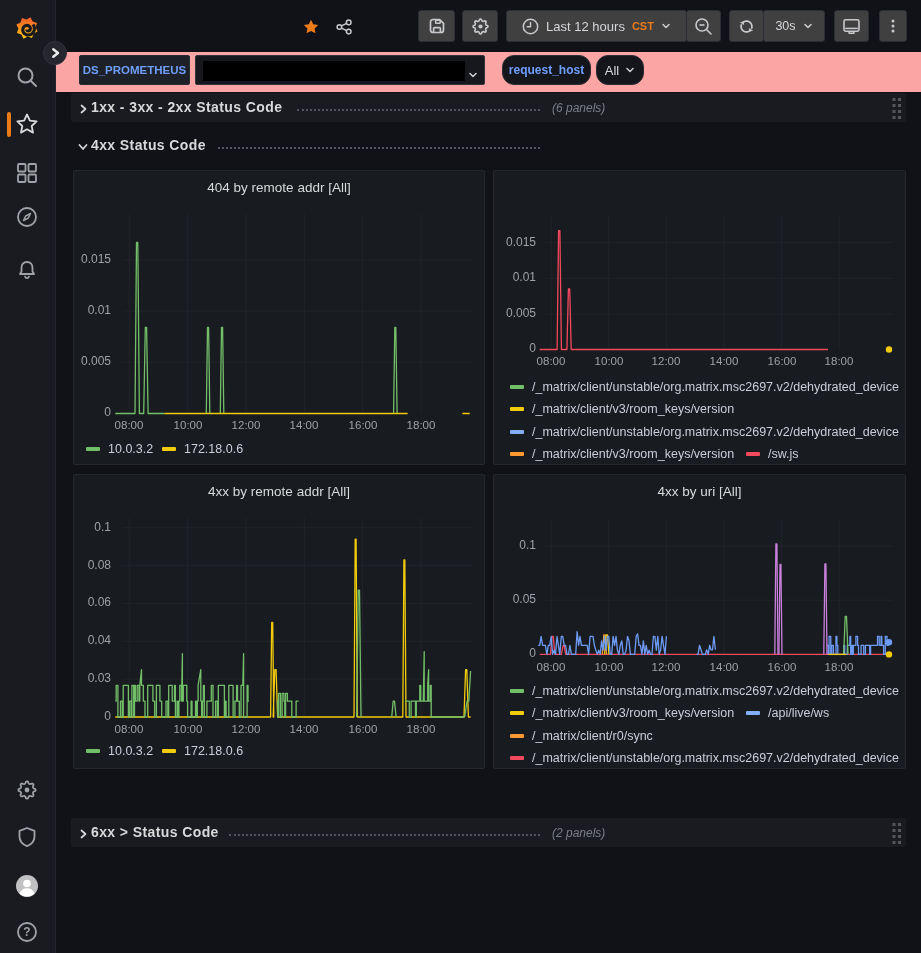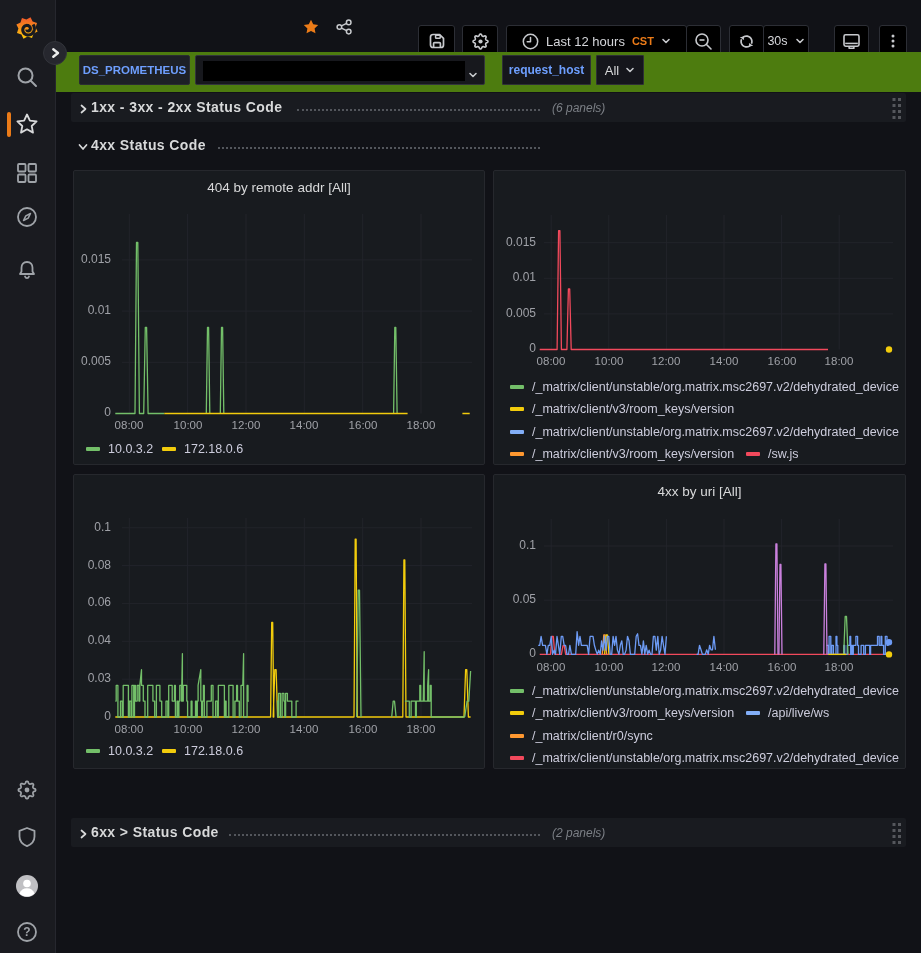--- a/index.html
+++ b/index.html
@@ -1,23 +1,23 @@
 <!DOCTYPE html>
 <html><head><meta charset="utf-8"><style>
 * { margin:0; padding:0; box-sizing:border-box; }
 body { width:921px; height:953px; background:#111217; font-family:"Liberation Sans",sans-serif; overflow:hidden; position:relative; }
 #sidebar { position:absolute; left:0; top:0; width:56px; height:953px; background:#1a1b20; border-right:1px solid #26272e; }
 .sico { position:absolute; left:16px; }
 #expander { position:absolute; left:43px; top:41px; width:24px; height:24px; border-radius:50%; background:#26272e; border:1px solid #32343a; z-index:10; display:flex; align-items:center; justify-content:center; }
 #navbar { position:absolute; left:56px; top:0; width:865px; height:52px; background:#111217; }
 .navtitle { position:absolute; left:18px; top:16px; display:flex; align-items:center; gap:10px; color:#d8d9da; font-size:16px; }
-.tbtn { position:absolute; top:25px; height:32px; background:#000000; border:1px solid #2c2e35; border-radius:3px; display:flex; align-items:center; justify-content:center; gap:7px; color:#d5d6da; font-size:13px; }
-#submenu { position:absolute; left:56px; top:52px; width:865px; height:40px; background:#4d7c0f; }
+.tbtn { position:absolute; top:10px; height:32px; background:#404040; border:1px solid #2c2e35; border-radius:3px; display:flex; align-items:center; justify-content:center; gap:7px; color:#d5d6da; font-size:13px; }
+#submenu { position:absolute; left:56px; top:52px; width:865px; height:40px; background:#fca5a5; }
 .vlabel { position:absolute; top:3px; height:30px; background:#1d2026; border:1px solid #2a2c33; color:#6e9fff; font-size:11.5px; font-weight:700; display:flex; align-items:center; justify-content:center; border-radius:2px; }
-.vlabel2 { position:absolute; top:3px; height:30px; background:#15161c; border:1px solid #2e2f36; color:#6e9fff; font-size:12px; font-weight:700; display:flex; align-items:center; justify-content:center; border-radius:1px; }
+.vlabel2 { position:absolute; top:3px; height:30px; background:#15161c; border:1px solid #2e2f36; color:#6e9fff; font-size:12px; font-weight:700; display:flex; align-items:center; justify-content:center; border-radius:12px; }
 #dash { position:absolute; left:56px; top:92px; width:865px; height:861px; }
 .rowhdr { position:absolute; left:15px; width:835px; height:29px; color:#d8d9da; }
 .rowbg { background:#191b20; border-radius:2px;text-align:right; }
 .rchev { position:absolute; left:6px; top:8px; }
 .rtitle { position:absolute; left:20px; top:6px; font-size:14px; font-weight:700; letter-spacing:0.4px; white-space:nowrap; }
 .rdots { position:absolute; top:16px; border-bottom:2px dotted #53565c; height:1px; }
 .rmeta { position:absolute; top:8px; font-size:12px; font-style:italic; color:#7b7f85; white-space:nowrap; }
 .rhandle { position:absolute; right:4px; top:4px; }
 .panel { position:absolute; background:#181b1f; border:1px solid #26282d; border-radius:2px; overflow:hidden; }
 .ptitle { position:absolute; top:9px; left:0; right:0; text-align:center; color:#d8d9da; font-size:13.5px; font-weight:500; }
@@ -153,20 +153,21 @@
           <span class="sw" style="background:#ff9830"></span>
           <span class="lt">/_matrix/client/v3/room_keys/version</span>
         </div>
         <div class="lg" style="left:252px;top:275px">
           <span class="sw" style="background:#f2495c"></span>
           <span class="lt">/sw.js</span>
         </div>
       </div>
 </div>
 <div class="panel" style="left:17px;top:382px;width:412px;height:295px">
+<div class="ptitle">4xx by remote addr [All]</div>
 <div class="yt" style="right:373px;top:45px">0.1</div>
       <div class="yt" style="right:373px;top:83px">0.08</div>
       <div class="yt" style="right:373px;top:120px">0.06</div>
       <div class="yt" style="right:373px;top:158px">0.04</div>
       <div class="yt" style="right:373px;top:196px">0.03</div>
       <div class="yt" style="right:373px;top:234px">0</div>
       <div class="xt" style="left:33px;top:247.5px">08:00</div>
       <div class="xt" style="left:92px;top:247.5px">10:00</div>
       <div class="xt" style="left:150px;top:247.5px">12:00</div>
       <div class="xt" style="left:208px;top:247.5px">14:00</div>
@@ -304,21 +305,21 @@
       </svg>
     </div>
   <div class="tbtn" style="left:673px;width:35px">
       <svg width="17" height="17" viewBox="0 0 17 17" style="">
         <path d="M4.36 5.03L4.72 4.65L5.10 4.30L5.52 4.00L5.96 3.73L6.43 3.51L6.92 3.34L7.42 3.21L7.94 3.13L8.45 3.10L8.97 3.12L9.48 3.19L9.99 3.31L10.48 3.48L10.95 3.69L11.40 3.95L11.82 4.24L12.22 4.58L12.58 4.96L12.90 5.36L13.18 5.80L13.41 6.26L13.61 6.74L13.75 7.24L13.85 7.75L13.89 8.26L13.89 8.78L13.84 9.30L13.74 9.81L13.59 10.30L13.39 10.78" fill="none" stroke="#c7c9cd" stroke-width="1.7"></path>
         <path d="M12.64 11.97L12.28 12.35L11.90 12.70L11.48 13.00L11.04 13.27L10.57 13.49L10.08 13.66L9.58 13.79L9.06 13.87L8.55 13.90L8.03 13.88L7.52 13.81L7.01 13.69L6.52 13.52L6.05 13.31L5.60 13.05L5.18 12.76L4.78 12.42L4.42 12.04L4.10 11.64L3.82 11.20L3.59 10.74L3.39 10.26L3.25 9.76L3.15 9.25L3.11 8.74L3.11 8.22L3.16 7.70L3.26 7.19L3.41 6.70L3.61 6.22" fill="none" stroke="#c7c9cd" stroke-width="1.7"></path>
         <path d="M10.96 10.04 L15.20 12.69 L11.18 13.53 Z" fill="#c7c9cd"></path>
         <path d="M6.04 6.96 L1.80 4.31 L5.82 3.47 Z" fill="#c7c9cd"></path>
       </svg>
     </div>
-  <div class="tbtn" style="left:707px;width:46px;font-size:12.5px">
+  <div class="tbtn" style="left:707px;width:62px;font-size:12.5px">
       <span>30s</span>
       <svg width="10" height="10" viewBox="0 0 10 10">
         <path d="M2 3.5 L5 6.5 L8 3.5" fill="none" stroke="#c7c9cd" stroke-width="1.6" stroke-linecap="round" stroke-linejoin="round"></path>
       </svg>
     </div>
   <div class="tbtn" style="left:778px;width:35px">
       <svg width="19" height="17" viewBox="0 0 19 17" style="">
         <rect x="2" y="1.8" width="15" height="11.4" rx="1.6" fill="none" stroke="#c7c9cd" stroke-width="1.6"></rect>
         <line x1="3.2" y1="10.4" x2="15.8" y2="10.4" stroke="#c7c9cd" stroke-width="1.5"></line>
         <path d="M7.3 13.4 L7 15.2 L12 15.2 L11.7 13.4" fill="none" stroke="#c7c9cd" stroke-width="1.5" stroke-linejoin="round"></path>

